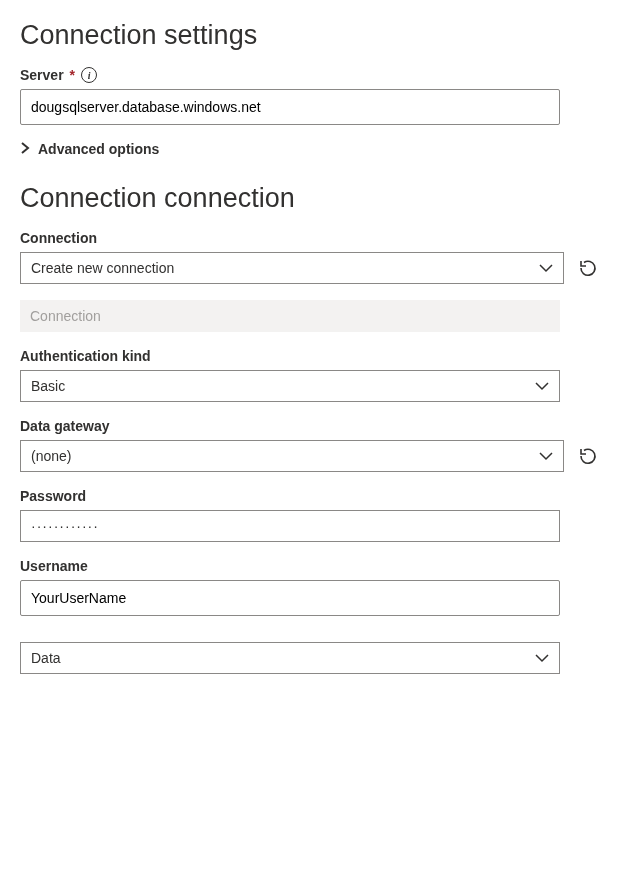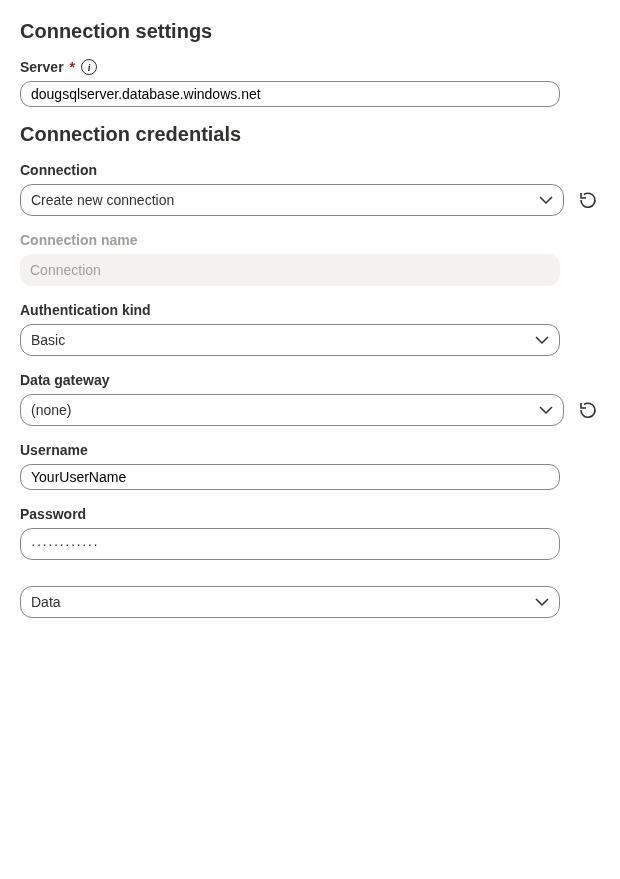--- a/index.html
+++ b/index.html
@@ -5,22 +5,22 @@
     * { box-sizing: border-box; margin: 0; padding: 0; }
     body {
       font-family: "Segoe UI", -apple-system, sans-serif;
       background: #fff;
       color: #323130;
       padding: 20px;
       width: 620px;
       font-size: 14px;
     }
     h2.section-title {
-      font-size: 20px;
-      font-weight: 700;
+      font-size: 27px;
+      font-weight: 400;
       margin-bottom: 16px;
     }
     .field-group { margin-bottom: 16px; }
     .field-label {
       font-weight: 600;
       display: flex;
       align-items: flex-end;
       gap: 6px;
       margin-bottom: 6px;
     }
@@ -34,21 +34,21 @@
       border: 1px solid #323130;
       border-radius: 50%;
       font-size: 10px;
       font-style: italic;
       font-family: Georgia, serif;
     }
     .text-input, .select-box {
       width: 100%;
       height: 32px;
       border: 1px solid #8a8886;
-      border-radius: 12px;
+      border-radius: 0;
       padding: 0 10px;
       font-size: 14px;
       font-family: inherit;
       background: #fff;
       display: flex;
       align-items: center;
       justify-content: space-between;
     }
     .text-input.disabled {
       background: #f3f2f1;
@@ -78,23 +78,23 @@
       align-items: center;
       gap: 8px;
       font-weight: 600;
       cursor: pointer;
       margin-bottom: 26px;
     }
     .adv-chevron { font-weight: bold; }
     .section-gap { height: 10px; }
     input.native {
       width: 100%;
-      height: 26px;
+      height: 36px;
       border: 1px solid #8a8886;
-      border-radius: 11px;
+      border-radius: 2px;
       padding: 0 10px;
       font-size: 14px;
       font-family: inherit;
       background: #fff;
     }
     .conn-settings-wrap { width: 540px; }
     .select-wrap-narrow { width: 540px; }
   </style>
 </head>
 <body>
@@ -107,24 +107,32 @@
       <span>Server</span>
       <span class="required-star">*</span>
       <span class="info-icon">i</span>
     </div>
     <input class="native" type="text" value="dougsqlserver.database.windows.net" style="">
   </div>
 
   <div class="field-group">
   </div>
 
+  <div class="adv-toggle">
+    <span class="adv-chevron">
+      <svg width="10" height="12" viewBox="0 0 10 12">
+          <path d="M2 1 L8 6 L2 11" fill="none" stroke="#323130" stroke-width="2"></path>
+        </svg>
+    </span>
+    <span>Advanced options</span>
+  </div>
 </div>
 
 <div>
-  <h2 class="section-title">Connection credentials</h2>
+  <h2 class="section-title">Connection connection</h2>
 
   <div class="field-group">
     <div class="field-label">
       <span>Connection</span>
     </div>
     <div class="row-with-refresh">
       <div class="select-box select-wrap-narrow">
         <span class="select-value">Create new connection</span>
         <span class="chevron">
           <svg width="14" height="10" viewBox="0 0 14 10">
@@ -135,23 +143,20 @@
       <span class="refresh-btn">
         <svg width="20" height="20" viewBox="0 0 20 20">
           <path d="M 3 10 A 7 7 0 1 0 6 4.5" fill="none" stroke="#323130" stroke-width="1.6"></path>
           <path d="M 3 3 L 3 8 L 8 8" fill="none" stroke="#323130" stroke-width="1.6"></path>
         </svg>
       </span>
     </div>
   </div>
 
   <div class="field-group select-wrap-narrow">
-    <div class="field-label disabled">
-      <span>Connection name</span>
-    </div>
     <div class="text-input disabled">
       <span>Connection</span>
     </div>
   </div>
 
   <div class="field-group select-wrap-narrow">
     <div class="field-label">
       <span>Authentication kind</span>
     </div>
     <div class="select-box">
@@ -181,32 +186,32 @@
         <svg width="20" height="20" viewBox="0 0 20 20">
           <path d="M 3 10 A 7 7 0 1 0 6 4.5" fill="none" stroke="#323130" stroke-width="1.6"></path>
           <path d="M 3 3 L 3 8 L 8 8" fill="none" stroke="#323130" stroke-width="1.6"></path>
         </svg>
       </span>
     </div>
   </div>
 
   <div class="field-group select-wrap-narrow">
     <div class="field-label">
-      <span>Username</span>
-    </div>
-    <input class="native" type="text" value="YourUserName" style="">
-  </div>
-
-  <div class="field-group select-wrap-narrow">
-    <div class="field-label">
       <span>Password</span>
     </div>
     <div class="text-input">
       <span style="letter-spacing:1px">············</span>
     </div>
+  </div>
+
+  <div class="field-group select-wrap-narrow">
+    <div class="field-label">
+      <span>Username</span>
+    </div>
+    <input class="native" type="text" value="YourUserName" style="">
   </div>
 
   <div class="section-gap"></div>
 
   <div class="field-group select-wrap-narrow">
     <div class="select-box">
       <span class="select-value">Data</span>
       <span class="chevron">
         <svg width="14" height="10" viewBox="0 0 14 10">
             <path d="M1 2 L7 8 L13 2" fill="none" stroke="#323130" stroke-width="1.5"></path>

